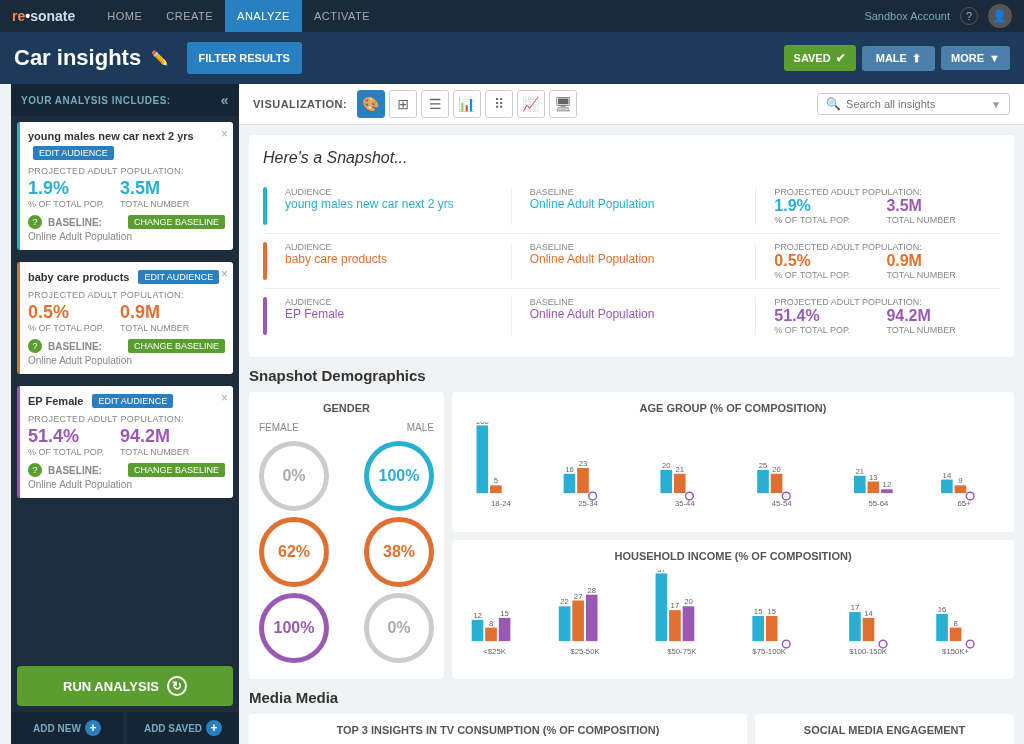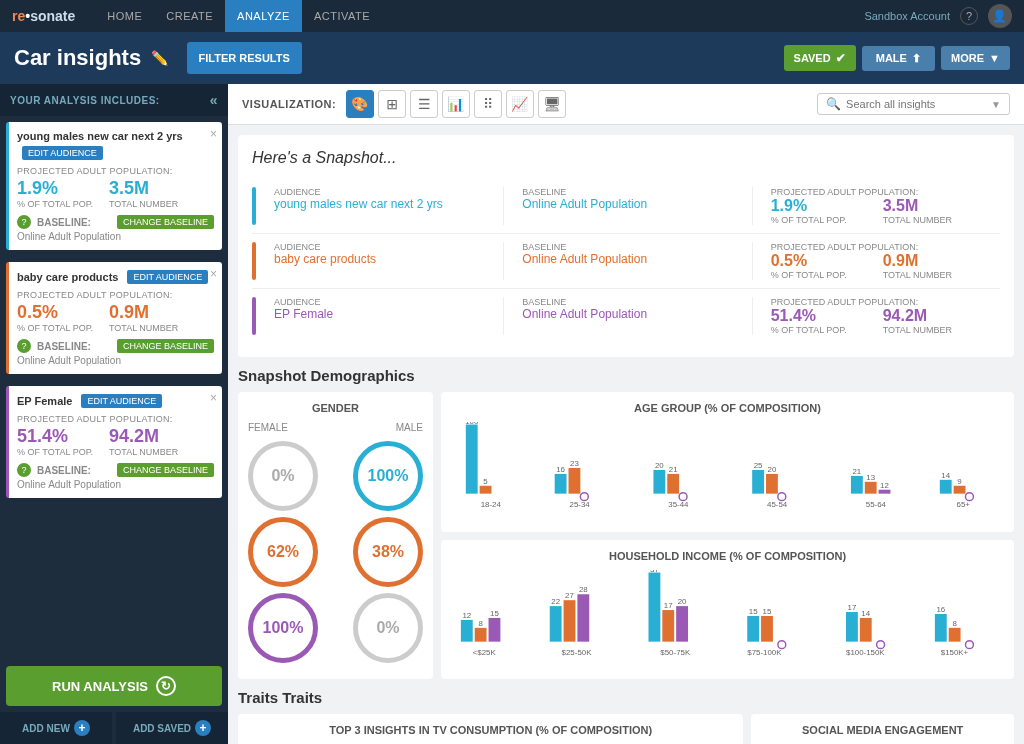--- a/index.html
+++ b/index.html
@@ -22,21 +22,21 @@
     .analysis-title { color: #fff; font-size: 22px; font-weight: bold; }
     .edit-icon { color: #7ab; font-size: 14px; cursor: pointer; }
     .filter-btn { background: #2a7fc1; color: #fff; font-size: 11px; font-weight: bold; padding: 10px 12px; border: none; border-radius: 3px; cursor: pointer; margin-left: 8px; text-transform: uppercase; }
     .header-right { margin-left: auto; display: flex; gap: 6px; align-items: center; }
     .saved-btn { background: #5a9e2f; color: #fff; font-size: 11px; font-weight: bold; padding: 6px 10px; border: none; border-radius: 3px; cursor: pointer; display: flex; align-items: center; gap: 5px; }
     .saved-check { color: #fff; font-size: 12px; }
     .open-btn { background: #4a7fab; color: #fff; font-size: 11px; font-weight: bold; padding: 6px 14px; border: none; border-radius: 3px; cursor: pointer; display: flex; align-items: center; gap: 5px; }
     .more-btn { background: #4a7fab; color: #fff; font-size: 11px; font-weight: bold; padding: 6px 10px; border: none; border-radius: 3px; cursor: pointer; display: flex; align-items: center; gap: 5px; }
 
     
-    .main-layout { display: flex; height: calc(744px - 84px); }
+    .main-layout { display: flex; height: calc(744px - 84px); margin-left: 11px; }
 
     
     .sidebar { width: 228px; background: #1e2d3d; overflow-y: auto; display: flex; flex-direction: column; }
     .sidebar-header { background: #162536; color: #7ab; font-size: 10px; font-weight: bold; padding: 8px 10px; display: flex; align-items: center; justify-content: space-between; text-transform: uppercase; letter-spacing: 0.5px; }
     .collapse-arrows { color: #7ab; font-size: 14px; cursor: pointer; }
     .audience-card { background: #fff; margin: 6px; border-radius: 3px; padding: 8px; position: relative; }
     .audience-card.highlighted { border-left: 3px solid #2aafd4; }
     .audience-card.orange-border { border-left: 3px solid #e07030; }
     .audience-card.purple-border { border-left: 3px solid #9b59b6; }
     .audience-name { font-size: 11px; font-weight: bold; color: #333; }
@@ -476,21 +476,21 @@
               <circle cx="525" cy="75" r="4" fill="none" stroke="#9b59b6" stroke-width="1.5"></circle>
               <text x="496" y="85" font-size="8" fill="#666">$150K+</text>
             </svg>
           </div>
 
         </div>
       </div>
     </div>
 
     <div class="media-section">
-      <div class="section-title">Traits Traits</div>
+      <div class="section-title">Media Media</div>
       <div class="media-grid">
 
         <div class="tv-card">
           <div class="chart-title">TOP 3 INSIGHTS IN TV CONSUMPTION (% of Composition)</div>
 
         </div>
 
         <div class="social-card">
           <div class="chart-title">SOCIAL MEDIA ENGAGEMENT</div>
 

